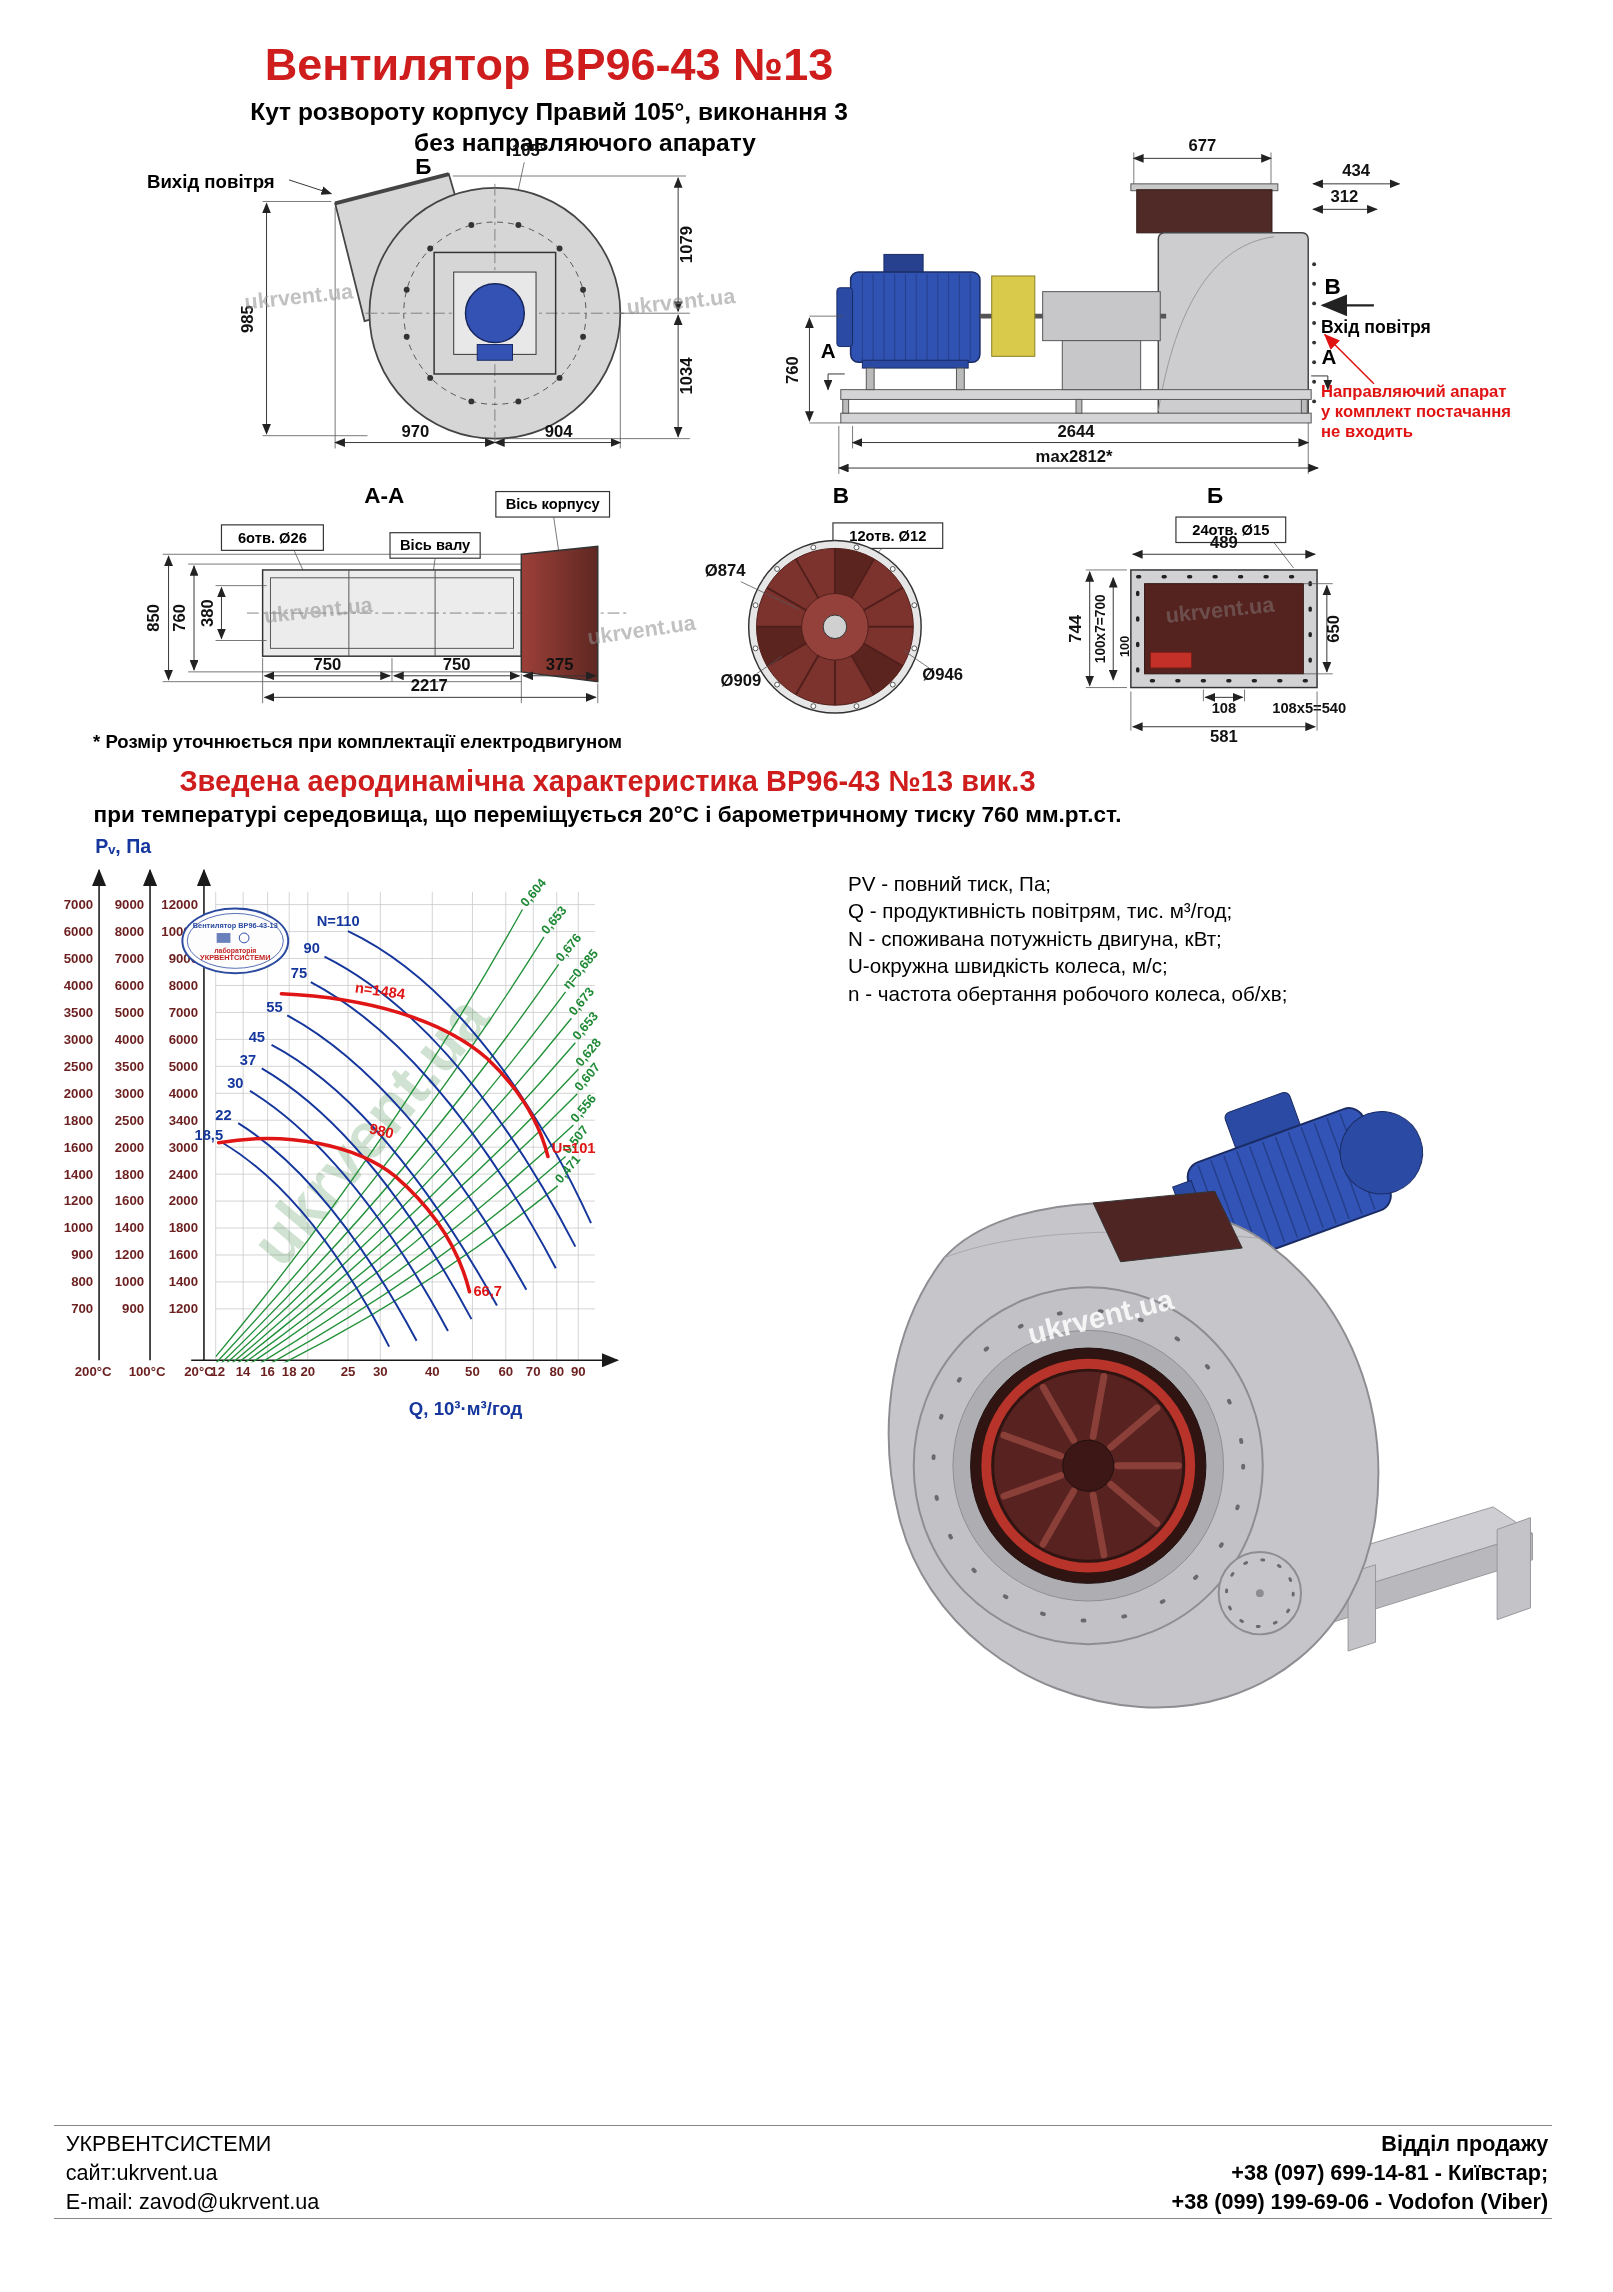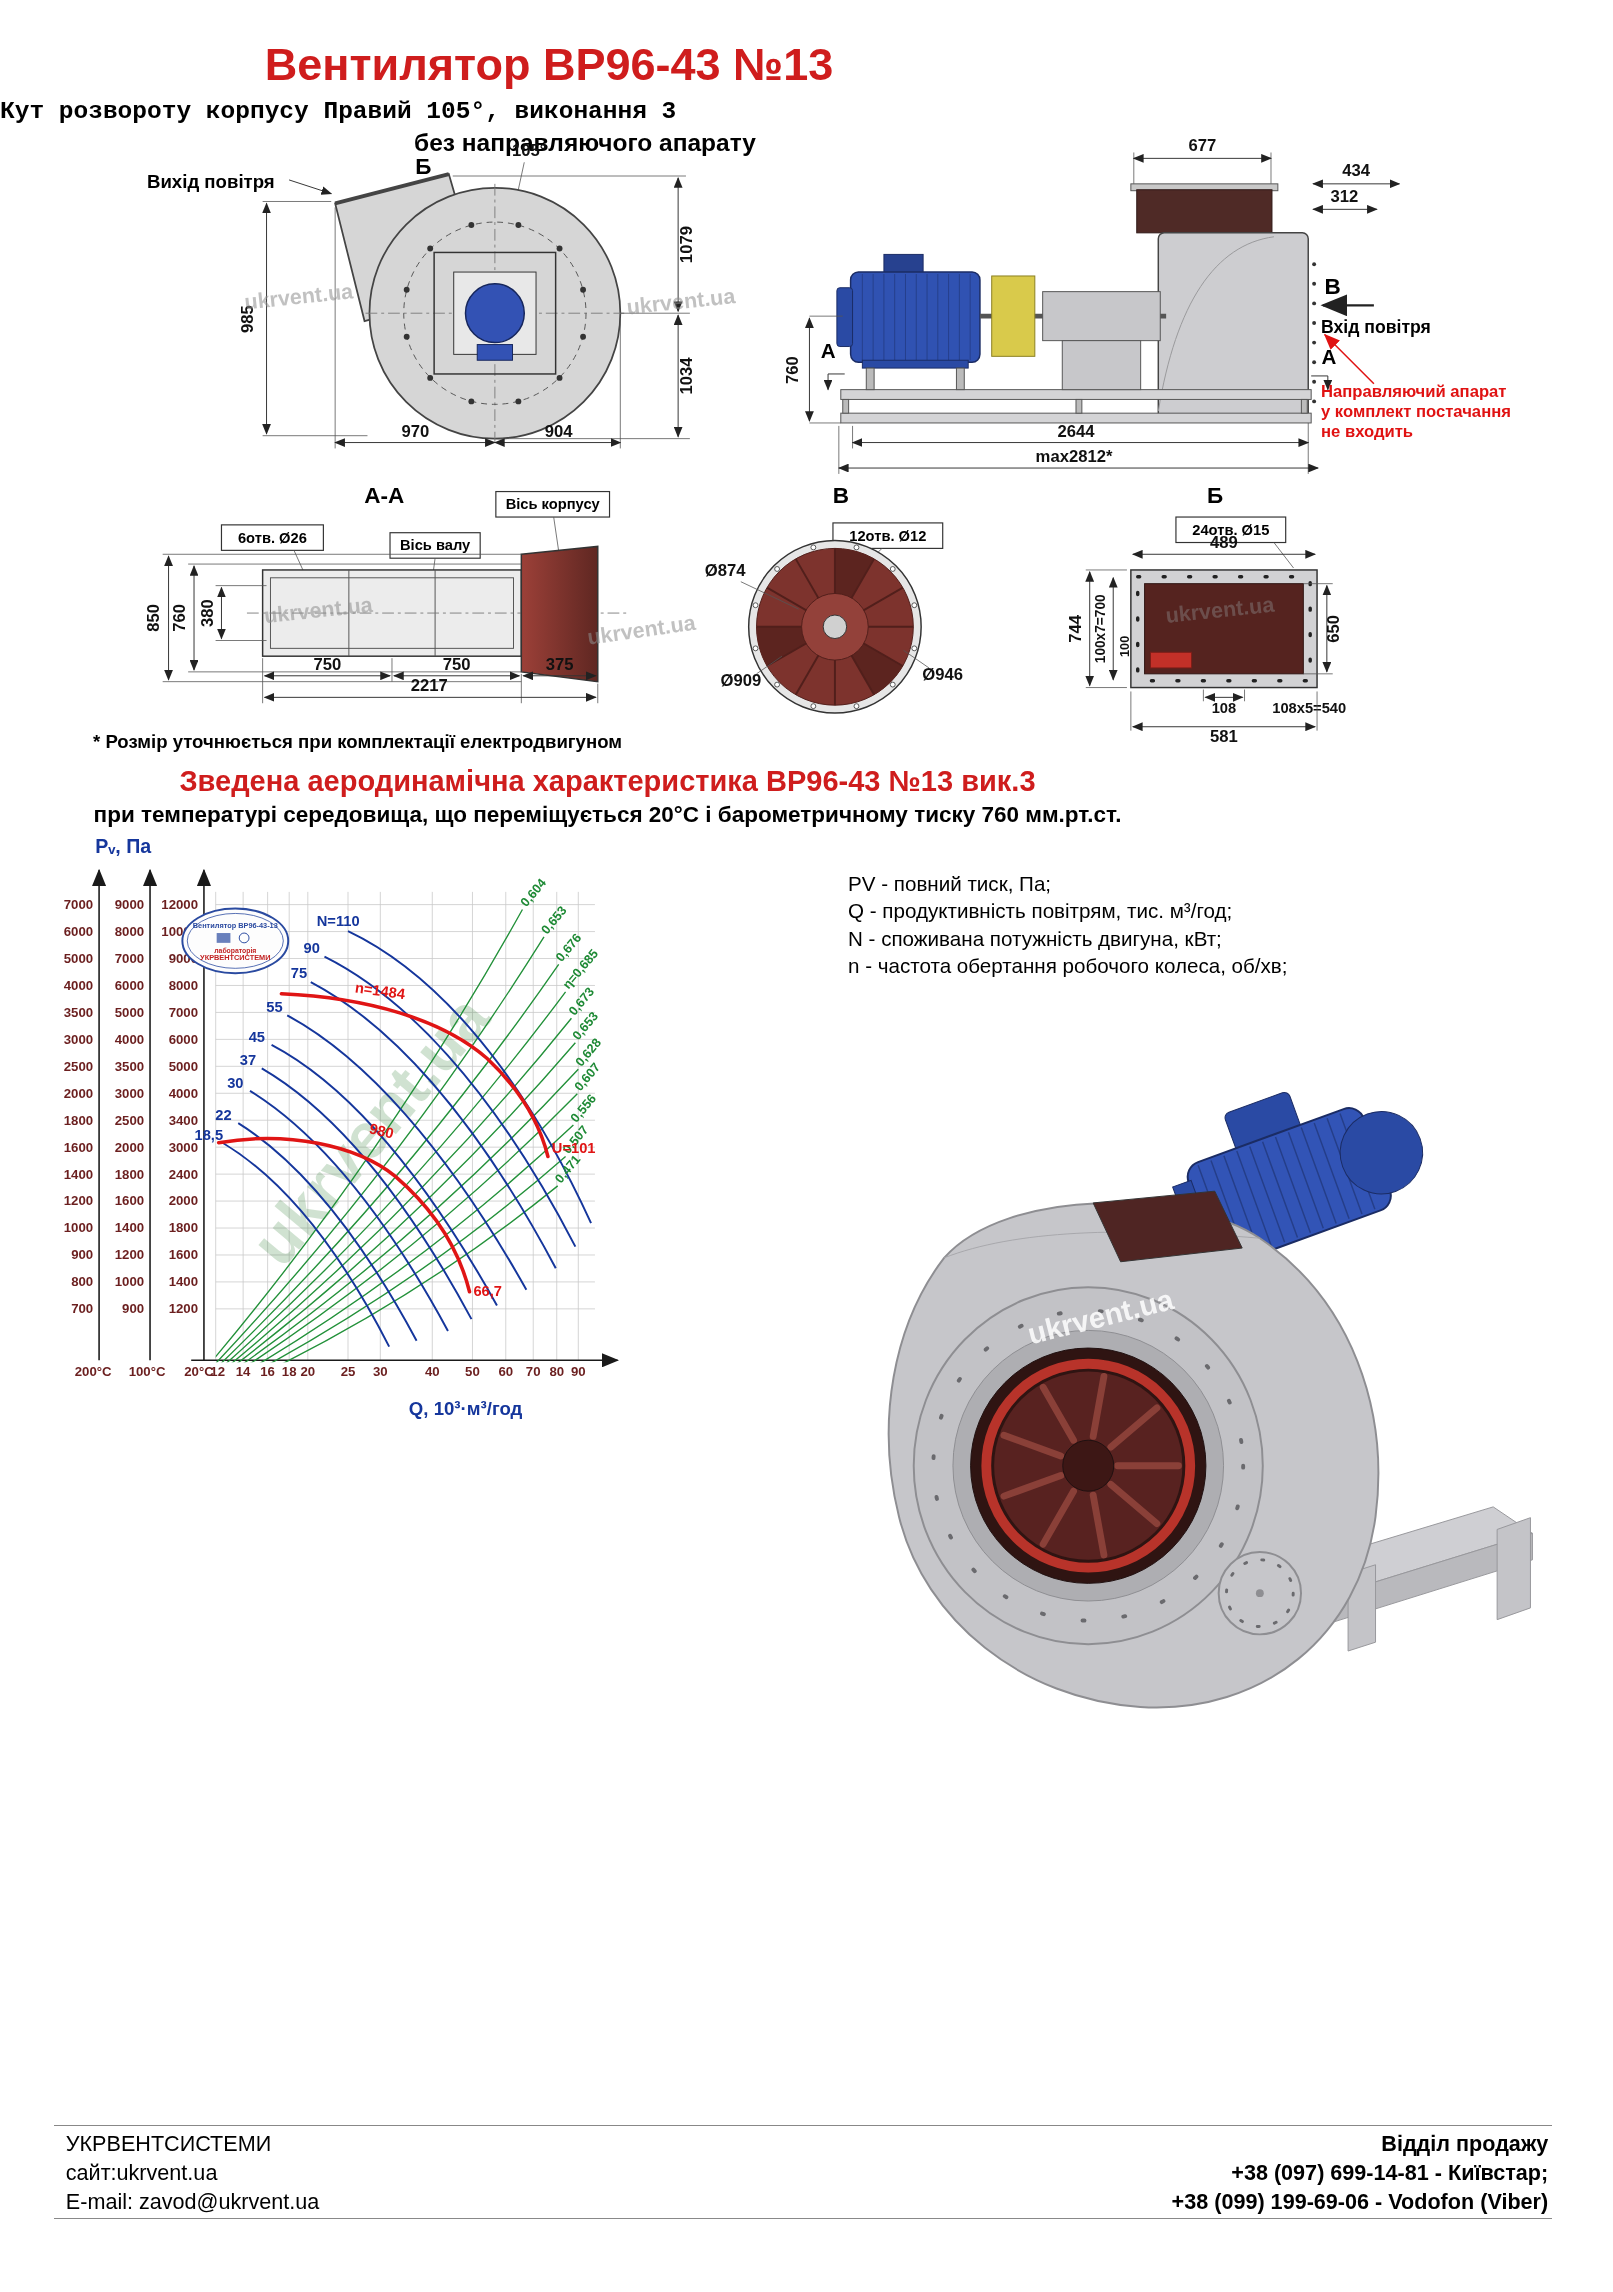--- a/index.html
+++ b/index.html
@@ -1,19 +1,19 @@
 <!DOCTYPE html>
 <html><head>
 <meta charset="utf-8">
 <style>
   html,body{margin:0;padding:0;background:#fff;}
   .page{position:relative;width:1552px;height:2293px;background:#fff;font-family:"Liberation Sans",sans-serif;overflow:hidden;}
   .abs{position:absolute;}
   .title{left:0;top:39px;width:1098px;text-align:center;font-size:45px;font-weight:700;color:#cf1d1d;}
-  .sub1{left:0;top:98px;width:1098px;font-size:24.5px;font-weight:700;color:#000;font-family:Liberation Mono, monospace;}
+  .sub1{left:0;top:98px;width:1098px;text-align:center;font-size:24.5px;font-weight:700;color:#000;}
   .sub2{left:0;top:129px;width:1098px;text-align:center;font-size:24.5px;font-weight:700;color:#000;padding-left:36px;}
   .footnote{left:93px;top:731px;font-size:18.6px;font-weight:700;color:#000;}
   .aero-title{left:0;top:765px;width:1215px;text-align:center;font-size:29px;font-weight:700;color:#cf1d1d;}
   .aero-sub{left:0;top:802px;width:1215px;text-align:center;font-size:22.5px;font-weight:700;color:#000;}
   .legend{left:848px;top:870px;width:716px;}
   .legend-line{font-size:20.6px;font-weight:400;color:#000;line-height:27.4px;}
   .footer{left:54px;top:2125px;width:1506px;height:94px;border-top:1.5px solid #888;border-bottom:1.5px solid #888;display:flex;justify-content:space-between;align-items:center;box-sizing:border-box;padding:7.8px 11.8px;}
   .footer .fl div{font-size:21.6px;color:#000;line-height:29px;}
   .footer .fr div{font-size:21.6px;color:#000;line-height:29px;font-weight:700;text-align:right;}
   
@@ -498,20 +498,21 @@
       <circle cx="194" cy="109" r="5" fill="none" stroke="#2a4aa0"></circle>
       <text class="stamp-r" x="185" y="124">лабораторія</text>
       <text class="stamp-r" x="185" y="132" style="font-size:7.5px">УКРВЕНТСИСТЕМИ</text>
     </g>
   </svg>
 
   <div class="abs legend">
       <div class="legend-line">PV - повний тиск, Па;</div>
       <div class="legend-line">Q - продуктивність повітрям, тис. м³/год;</div>
       <div class="legend-line">N - споживана потужність двигуна, кВт;</div>
+      <div class="legend-line">U-окружна швидкість колеса, м/с;</div>
       <div class="legend-line">n - частота обертання робочого колеса, об/хв;</div>
     </div>
 
   <svg class="abs" style="left:799px;top:995px;" width="755" height="912" viewBox="0 0 770 930">
     <g>
       <polygon points="390,618 708,522 748,549 428,648" fill="#cfcfd3" stroke="#97979b"></polygon>
       <polygon points="428,648 748,549 748,576 428,676" fill="#b9b9bd" stroke="#97979b"></polygon>
       <polygon points="712,545 746,533 746,625 712,637" fill="#c4c4c8" stroke="#97979b"></polygon>
       <polygon points="560,590 588,581 588,660 560,669" fill="#c4c4c8" stroke="#97979b"></polygon>
     </g>

